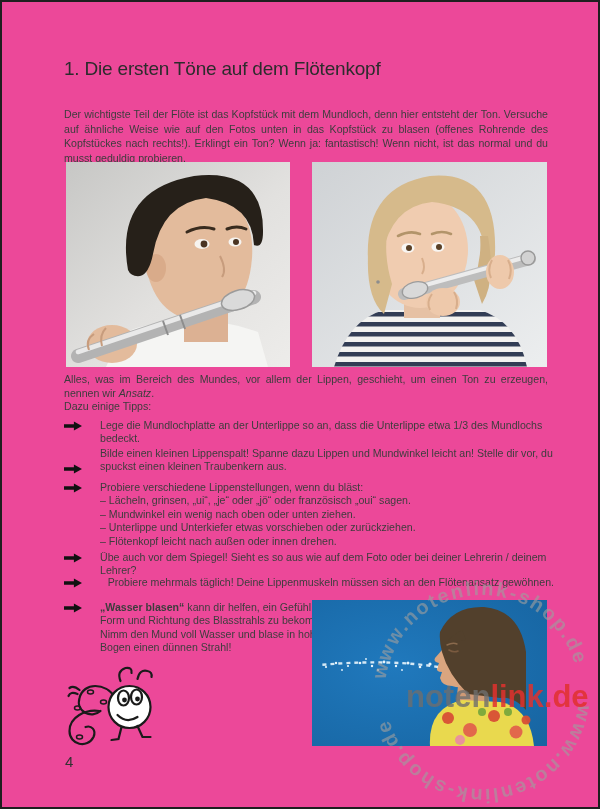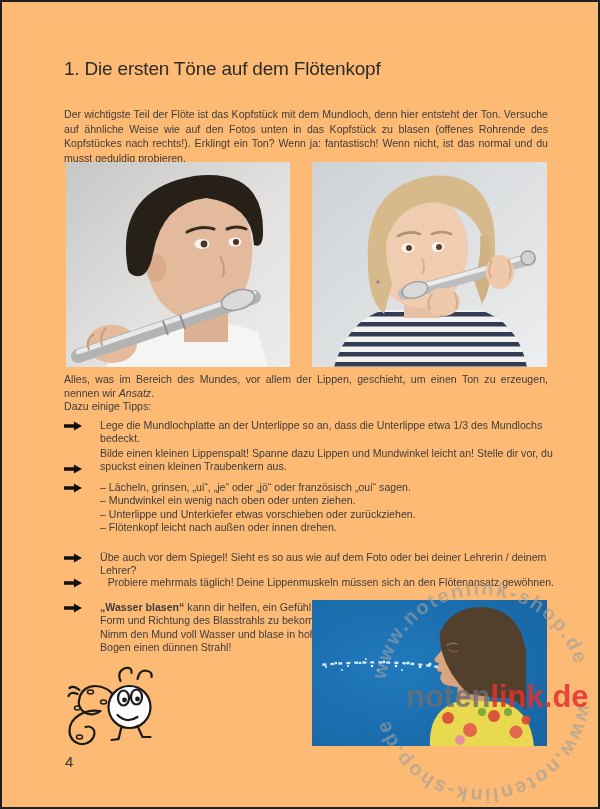--- a/index.html
+++ b/index.html
@@ -1,18 +1,18 @@
 <!DOCTYPE html>
 <html><head>
 <meta charset="utf-8">
 <style>
   html,body { margin:0; padding:0; background:#ffffff; }
   .page {
     position:relative; width:600px; height:809px;
-    background:#fdba74; border:2px solid #1f1f1f; box-sizing:border-box;
+    background:#ec4899; border:2px solid #1f1f1f; box-sizing:border-box;
     font-family:"Liberation Sans", sans-serif; color:#3d3d3d; overflow:hidden;
   }
   .page-title {
     position:absolute; left:62px; top:56px; width:500px;
     font-size:19px; letter-spacing:-0.2px; color:#2c2c2c;
   }
   .intro {
     position:absolute; left:62px; top:105px; width:484px;
     font-size:10.6px; line-height:14.5px; text-align:justify;
   }
@@ -157,20 +157,21 @@
         <path d="M0 3 h11 V0 l9 5 -9 5 V7 H0 Z" fill="#111"></path>
       </svg>
     <div class="tip-text">Bilde einen kleinen Lippenspalt! Spanne dazu Lippen und Mundwinkel leicht an! Stelle dir vor, du spuckst einen kleinen Traubenkern aus.</div>
   </div>
 
   <div class="tip t3">
     <svg class="arrow" viewBox="0 0 20 10">
         <path d="M0 3 h11 V0 l9 5 -9 5 V7 H0 Z" fill="#111"></path>
       </svg>
     <div class="tip-text">
+      <span>Probiere verschiedene Lippenstellungen, wenn du bläst:</span>
       <span class="sub-list">
         <span class="sub-item">– Lächeln, grinsen, „ui“, „je“ oder „jö“ oder französisch „oui“ sagen.</span>
         <span class="sub-item">– Mundwinkel ein wenig nach oben oder unten ziehen.</span>
         <span class="sub-item">– Unterlippe und Unterkiefer etwas vorschieben oder zurückziehen.</span>
         <span class="sub-item">– Flötenkopf leicht nach außen oder innen drehen.</span>
       </span>
     </div>
   </div>
 
   <div class="tip t4">

